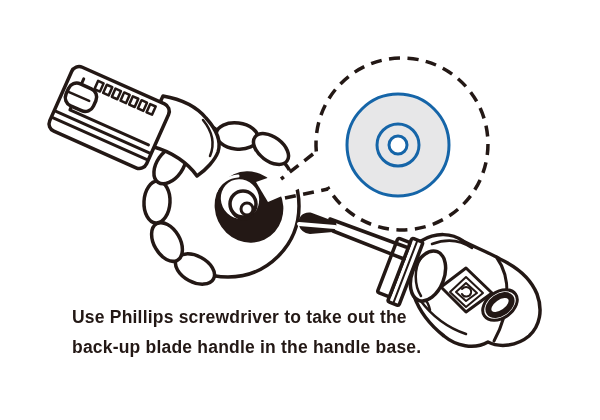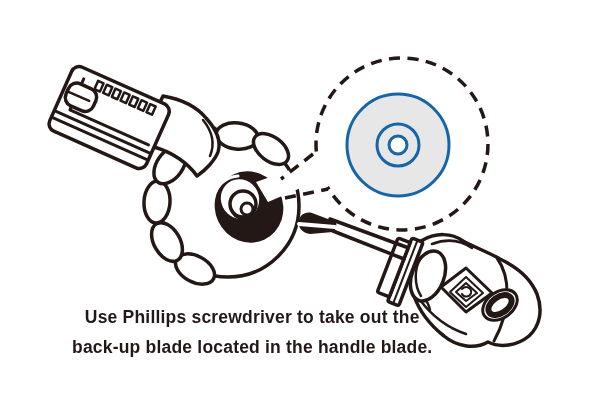--- a/index.html
+++ b/index.html
@@ -17,21 +17,21 @@
   .fk {fill:var(--line);stroke:none;}
   .fw {fill:#ffffff;stroke:none;}
   .wl {stroke:#ffffff;fill:none;stroke-linecap:round;}
   .bl {stroke:var(--accent_blue);stroke-linecap:round;}
   .dash{stroke:var(--line);fill:none;stroke-dasharray:11 7.5;stroke-linecap:butt;}
   .caption{
     position:absolute;left:72px;top:303px;
     font-weight:bold;font-size:17.5px;line-height:29.5px;
     color:var(--text,#231815);letter-spacing:0.2px;white-space:nowrap;
   }
-  .caption span{display:block;text-align:center;}
+  .caption span{display:block;}
 </style>
 </head>
 <body>
 
 <div class="stage">
 
   <svg width="600" height="420" viewBox="0 0 600 420">
 
     <g>
 
@@ -142,15 +142,15 @@
         <path class="fk" d="M299,225 C297,217 304,211 312,213 L336,222
                            C337,226 336,229 333,232 L310,234
                            C304,233 300,230 299,225 Z"></path>
         <path class="wl" d="M299,224 L335,227" stroke-width="4"></path>
       </g>
     </g>
   </svg>
 
   <div class="caption">
     <span>Use Phillips screwdriver to take out the</span>
-    <span>back-up blade located in the handle blade.</span>
+    <span>back-up blade handle in the handle base.</span>
   </div>
 </div>
 
 </body></html>

